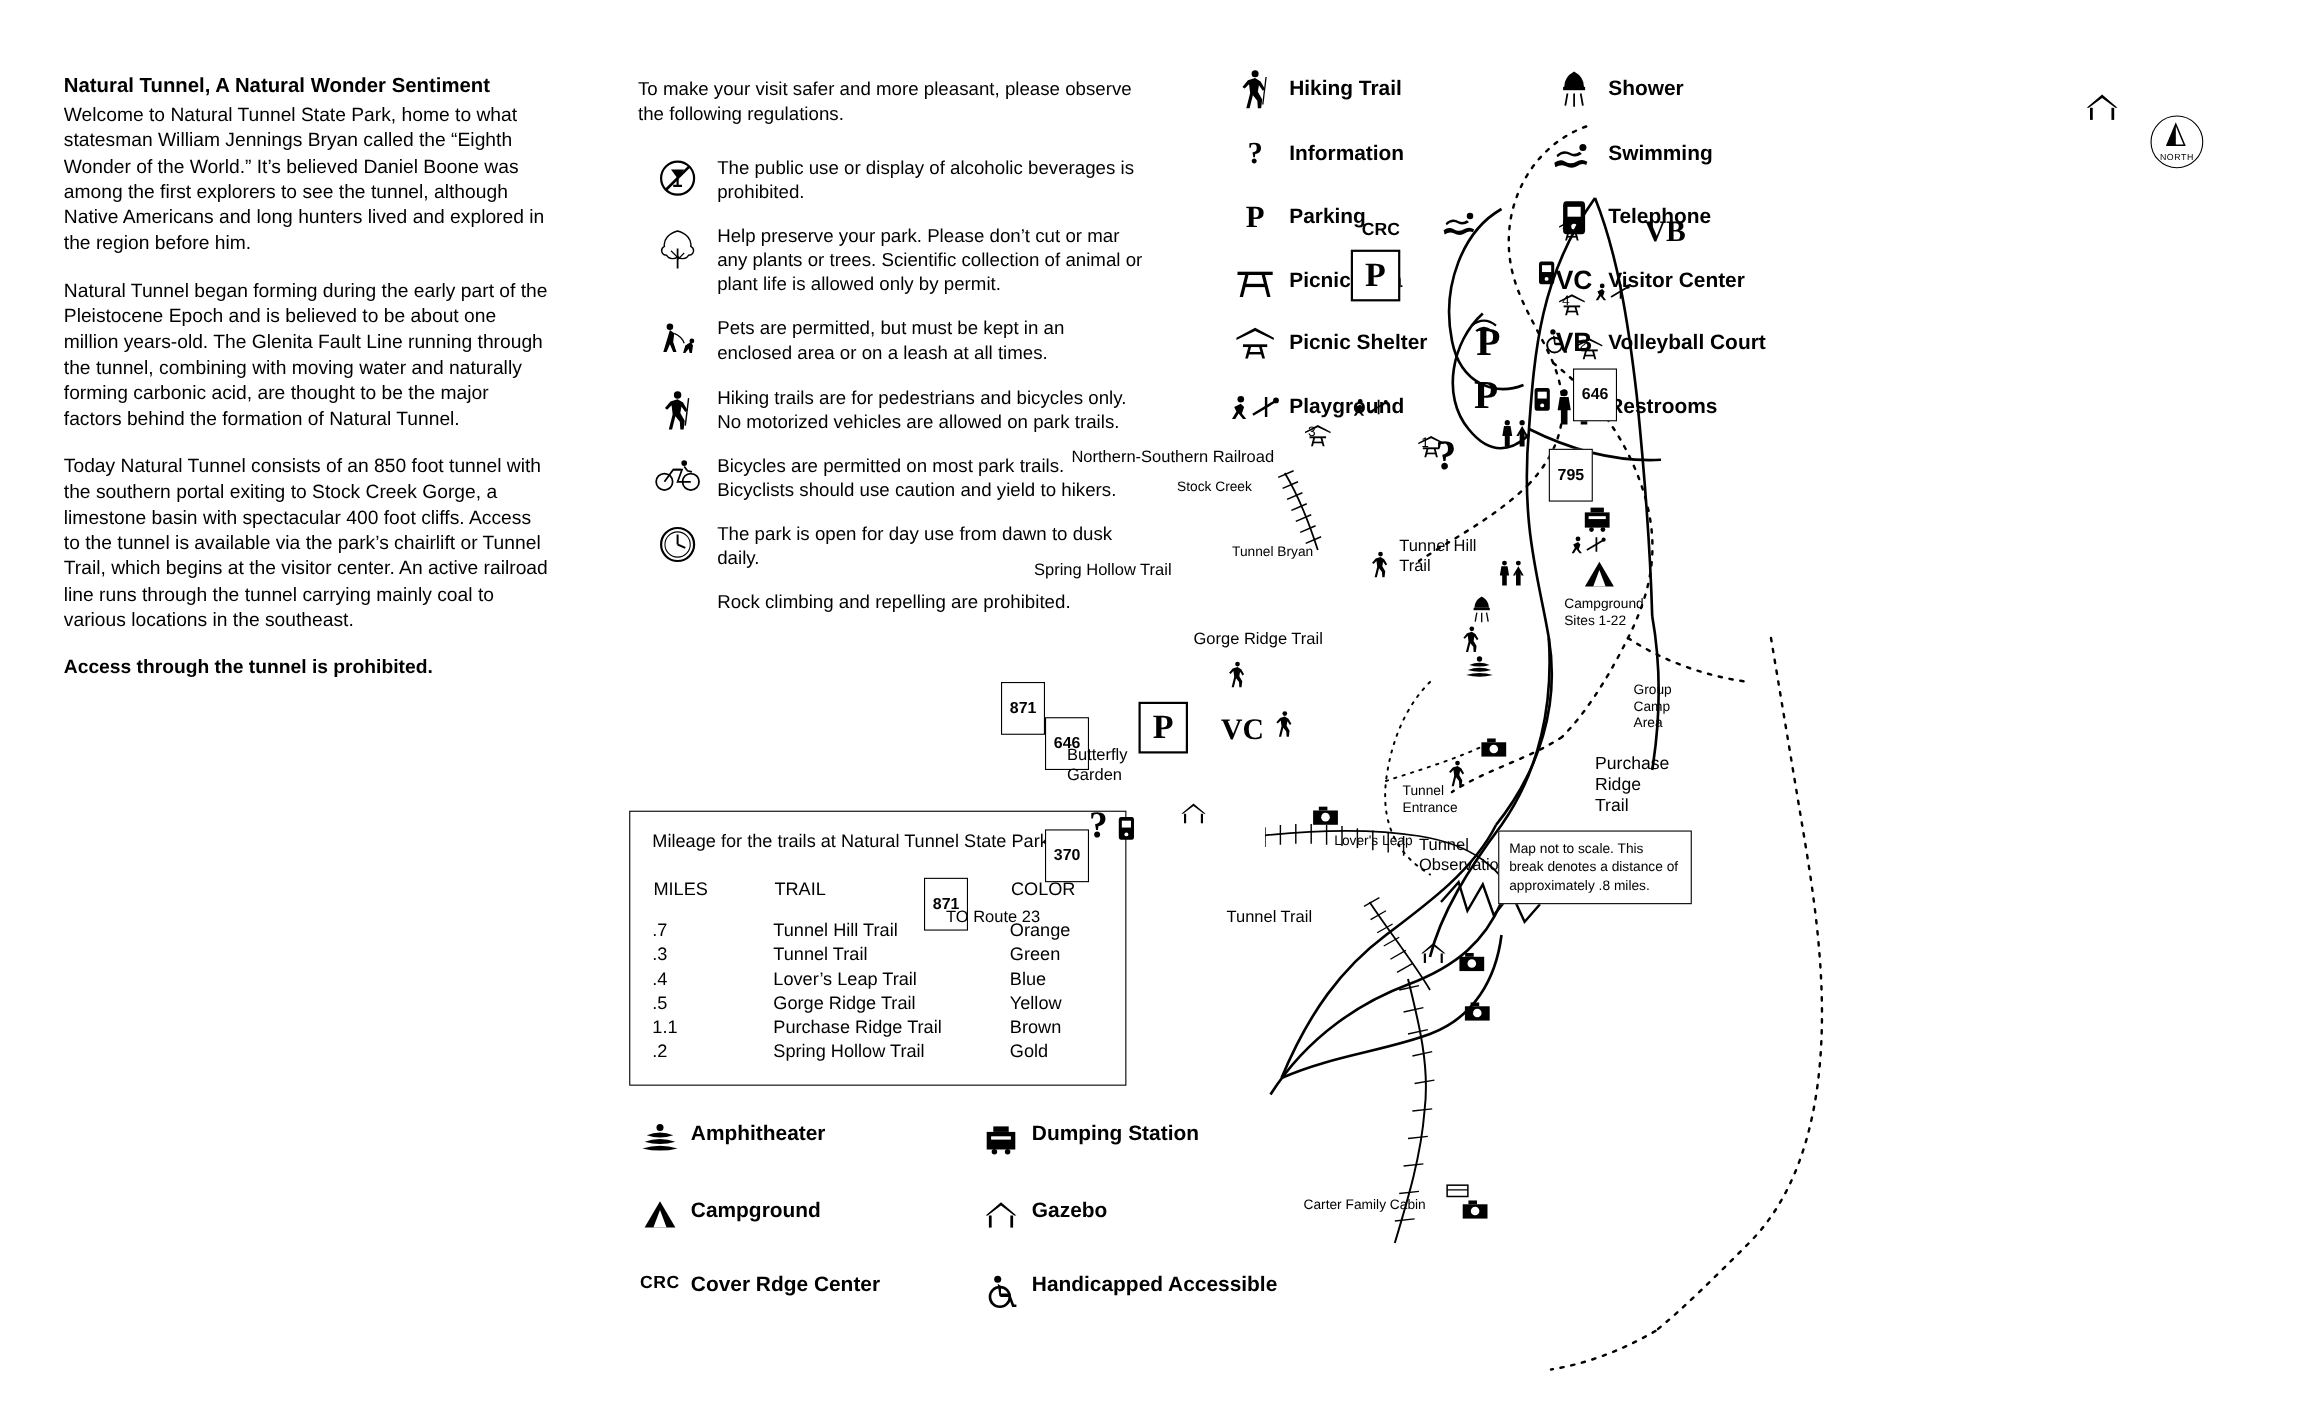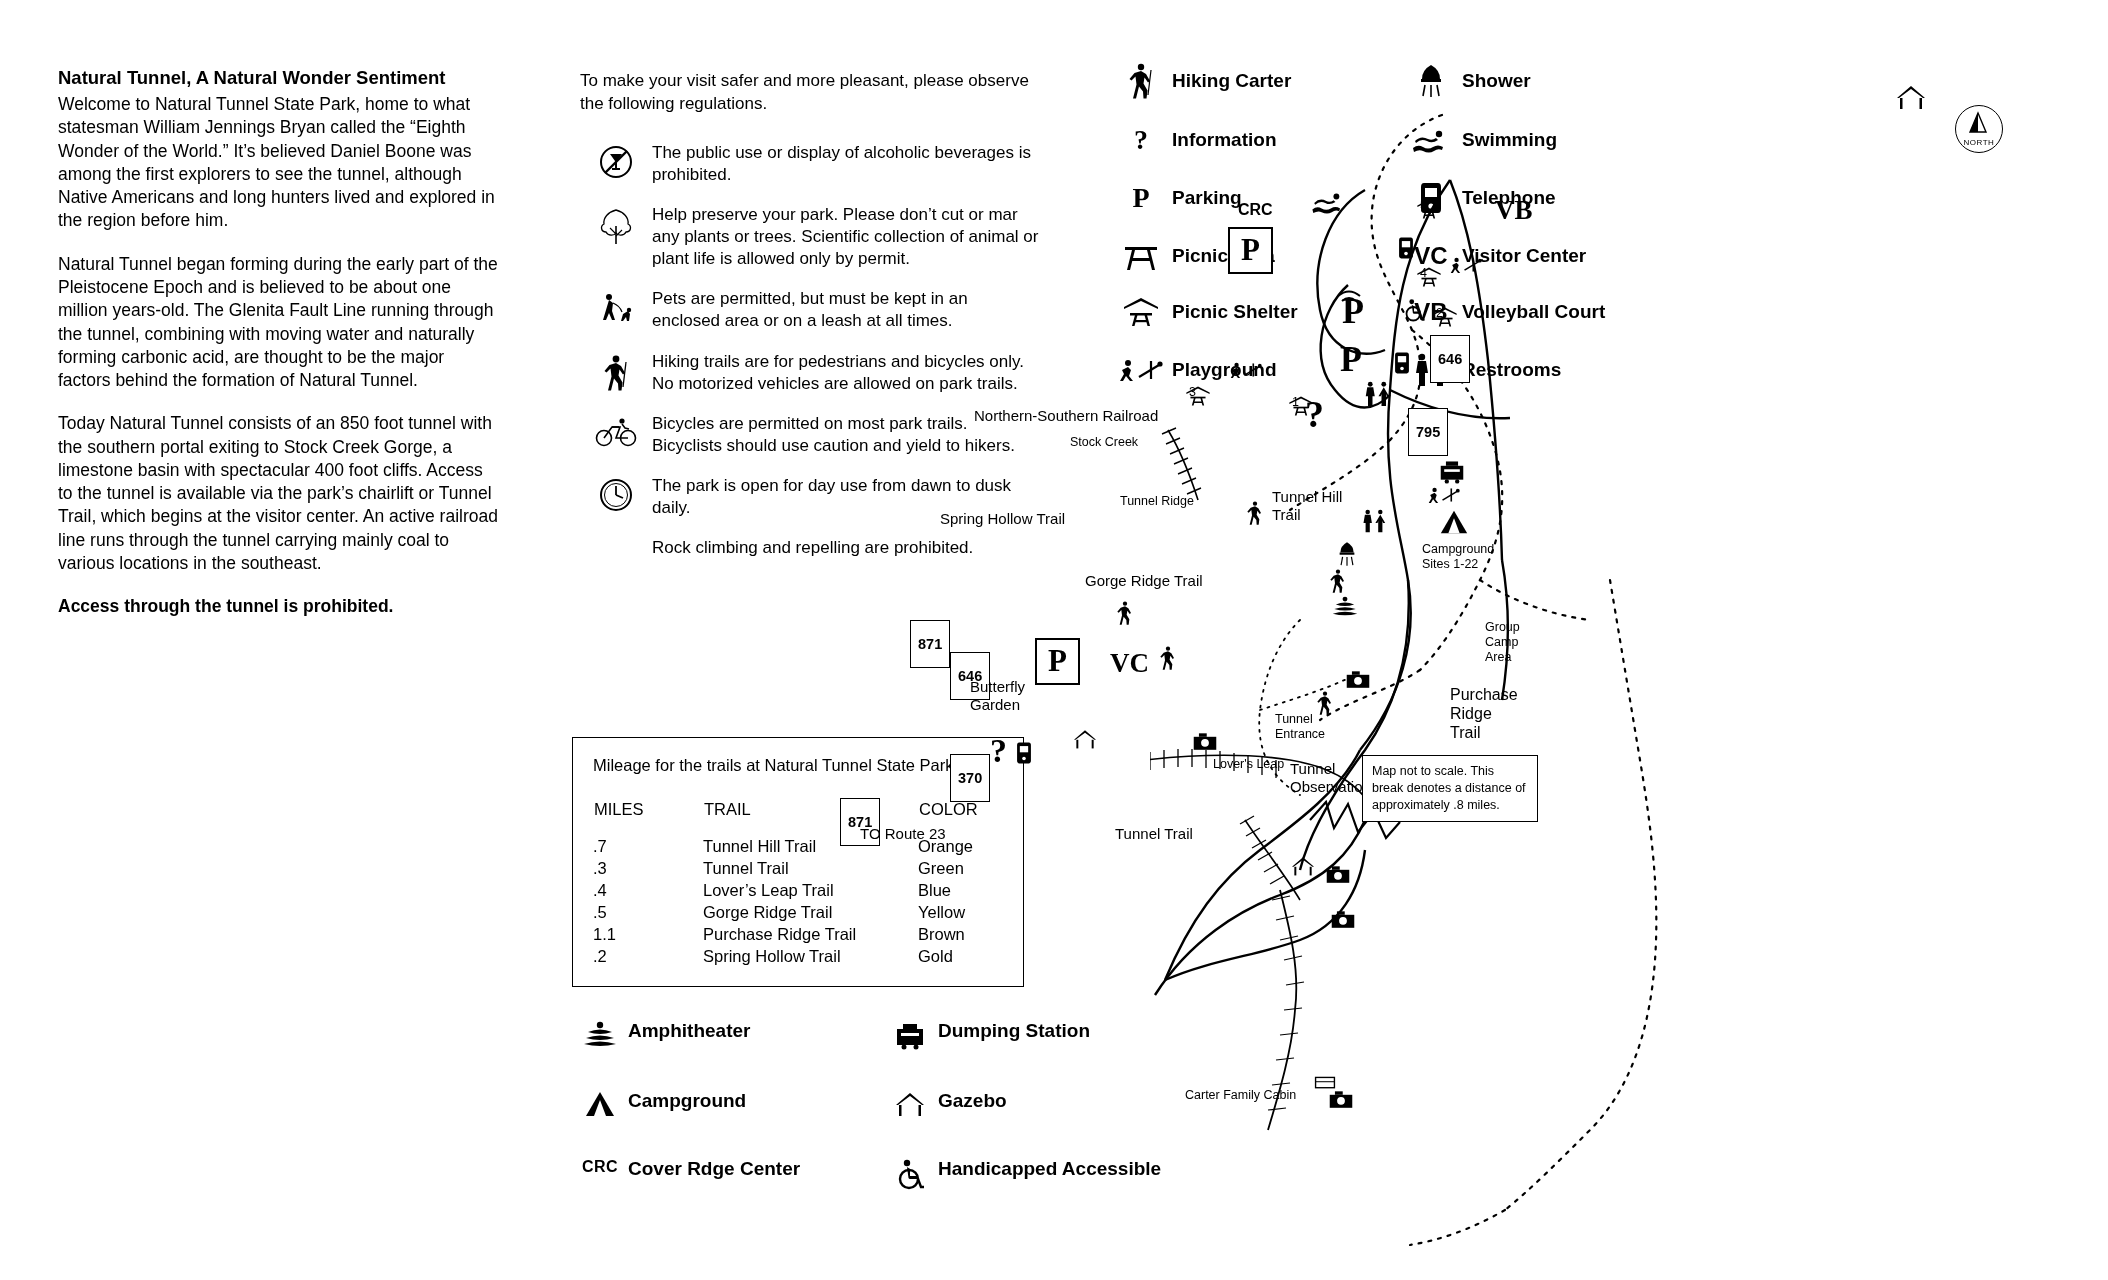--- a/index.html
+++ b/index.html
@@ -267,21 +267,21 @@
 <div id="key">
   <div class="keyrow">
     <div class="keycell">
       <div class="kicon">
         <svg width="30" height="38" viewBox="0 0 30 38">
             <circle cx="15" cy="5" r="3.2" fill="#000"></circle>
             <path d="M15 9 l5 3 l4 7 l-2 1.5 l-3.5-5 l-1 6 l4 7 l-1 8 h-3 l-0.5-7 l-4-5 l-3 12 h-3 l3.5-14 l-1-8 l-4 4 l-2-1.5 l5-6 z" fill="#000"></path>
             <line x1="25" y1="8" x2="22" y2="33" stroke="#000" stroke-width="1.2"></line>
           </svg>
       </div>
-      <div class="klabel">Hiking Carter</div>
+      <div class="klabel">Hiking Trail</div>
     </div>
     <div class="keycell">
       <div class="kicon">
         <svg width="32" height="38" viewBox="0 0 32 38">
             <path d="M16 3 q-9 5 -9 14 h18 q0 -9 -9 -14z" fill="#000"></path>
             <rect x="6" y="17" width="20" height="3" fill="#000"></rect>
             <line x1="10" y1="23" x2="8" y2="34" stroke="#000" stroke-width="1.6"></line>
             <line x1="16" y1="23" x2="16" y2="35" stroke="#000" stroke-width="1.6"></line>
             <line x1="22" y1="23" x2="24" y2="34" stroke="#000" stroke-width="1.6"></line>
           </svg>
@@ -802,21 +802,21 @@
         <rect x="3" y="8" width="22" height="12" fill="none" stroke="#000" stroke-width="1.6"></rect>
         <line x1="3" y1="13" x2="25" y2="13" stroke="#000" stroke-width="1.2"></line>
       </svg>
   </div>
 
   <div class="pbox" style="left:-115px;top:578px;">P</div>
   <div class="bigletter" style="left:-40px;top:588px;font-size:27px;">VC</div>
 
   <div class="mlabel" style="left:-176px;top:347px;">Northern-Southern Railroad</div>
   <div class="mlabel sm" style="left:-80px;top:375px;">Stock Creek</div>
-  <div class="mlabel sm" style="left:-30px;top:434px;">Tunnel Ridge</div>
+  <div class="mlabel sm" style="left:-30px;top:434px;">Tunnel Bryan</div>
   <div class="mlabel" style="left:-210px;top:450px;">Spring Hollow Trail</div>
   <div class="mlabel" style="left:122px;top:428px;white-space:pre-line;">Tunnel Hill
 Trail</div>
   <div class="mlabel" style="left:-65px;top:512px;">Gorge Ridge Trail</div>
   <div class="mlabel sm" style="left:40px;top:697px;margin-left:23px;">Lover's Leap</div>
   <div class="mlabel" style="left:-180px;top:618px;white-space:pre-line;">Butterfly
 Garden</div>
   <div class="mlabel sm" style="left:125px;top:652px;white-space:pre-line;">Tunnel
 Entrance</div>
   <div class="mlabel" style="left:140px;top:700px;white-space:pre-line;">Tunnel

